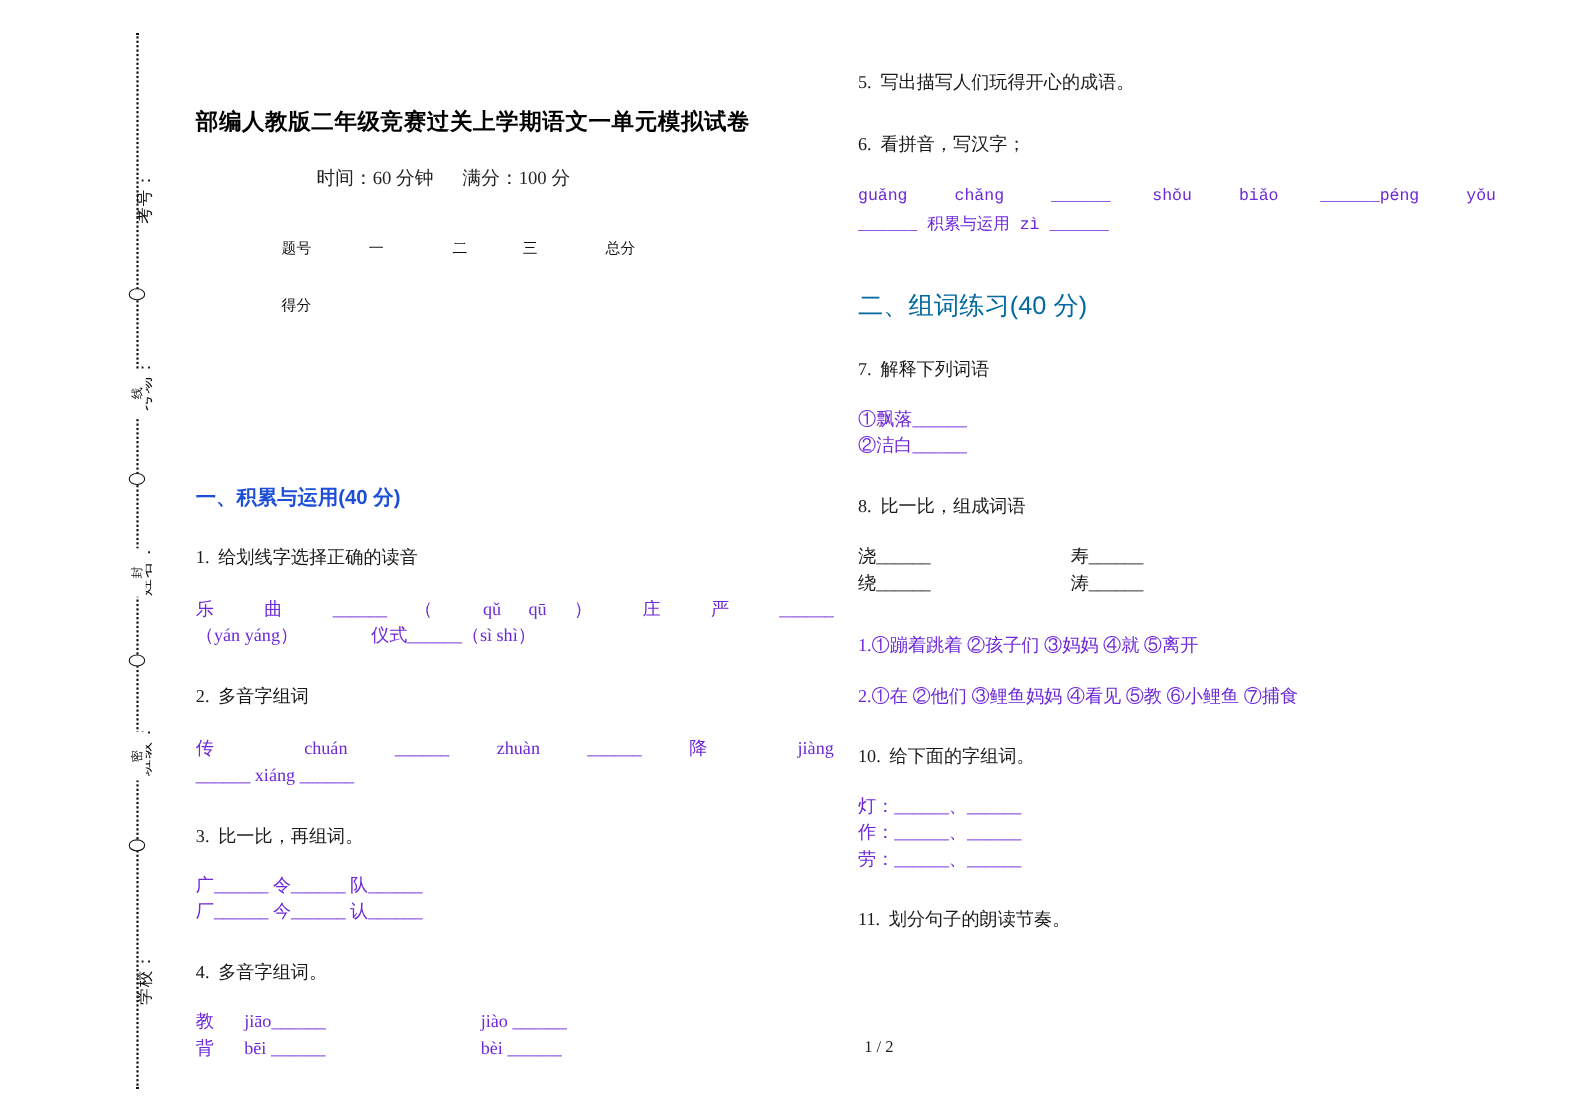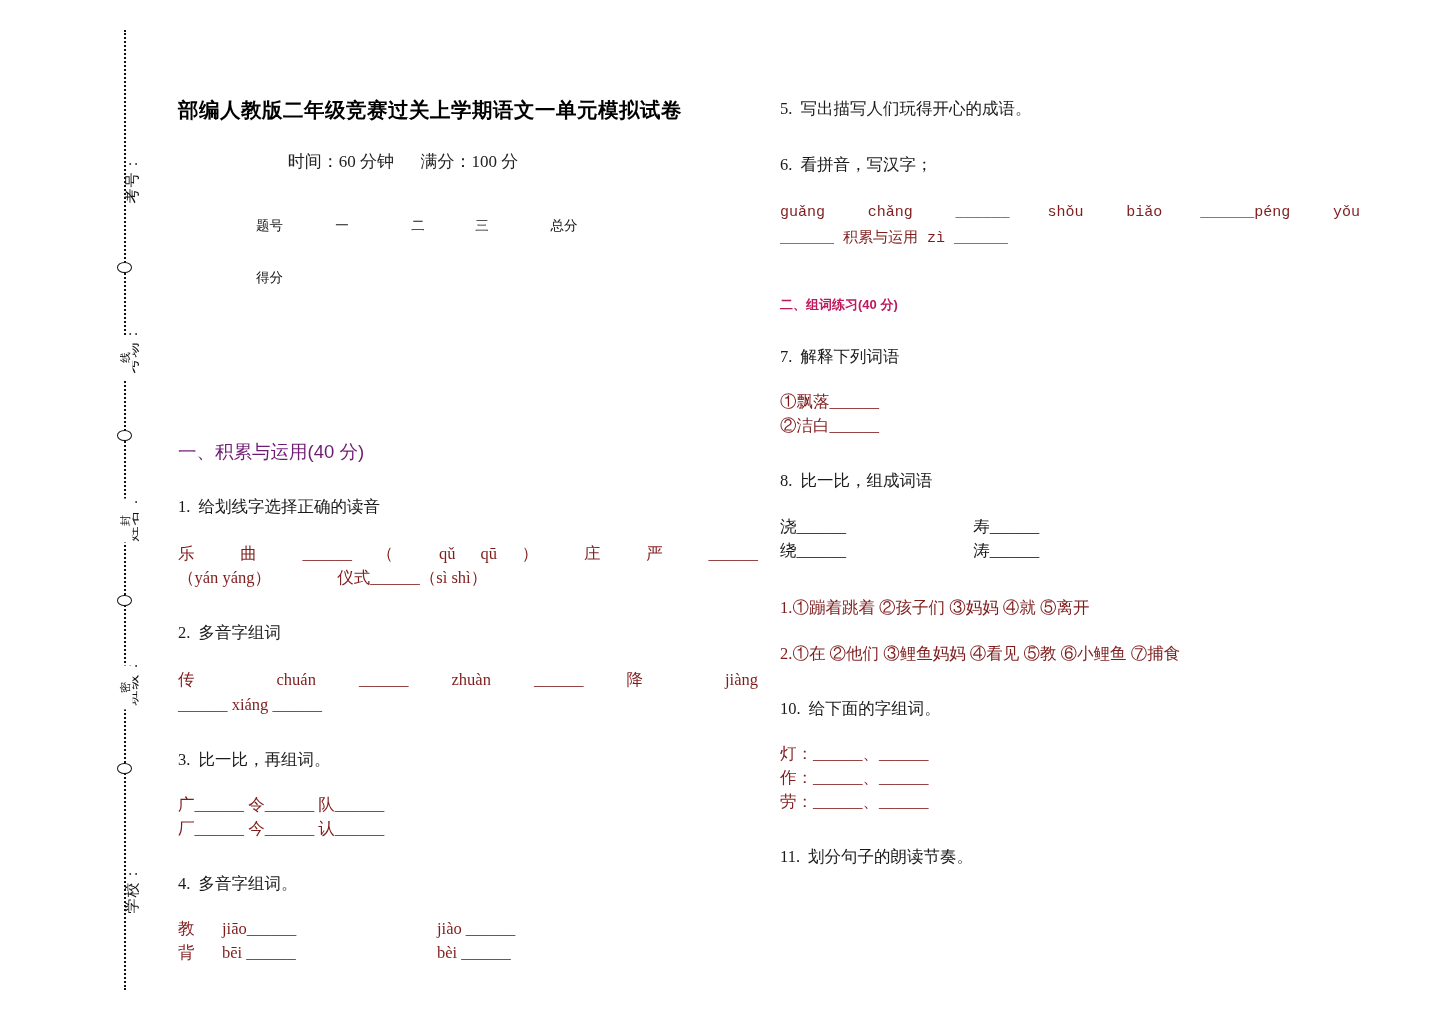--- a/index.html
+++ b/index.html
@@ -126,41 +126,41 @@
   .sc-label { width: 120px; text-align: left; padding-left: 78px; }
   .sc-1 { width: 88px; }
   .sc-2 { width: 64px; }
   .sc-3 { width: 64px; }
   .sc-4 { width: 100px; }
 
   .section-head {
     margin: 112px 0 0 0;
     font-family: "Liberation Sans", "DejaVu Sans", sans-serif;
     font-size: 18.5px;
-    font-weight: normal;
-    color: #701a75;
+    font-weight: bold;
+    color: #1d4ed8;
   }
   .section-head-r {
     margin: 46px 0 0 0;
     font-family: "Liberation Sans", "DejaVu Sans", sans-serif;
-    font-size: 13px;
-    font-weight: bold;
-    color: #be185d;
+    font-size: 23px;
+    font-weight: normal;
+    color: #0369a1;
   }
   .q {
     margin: 30px 0 0 0;
     font-size: 16.5px;
     color: #1a1a1a;
     line-height: 1.55;
   }
   .q .qn { margin-right: 8px; }
   .ans {
     margin: 22px 0 0 0;
     font-size: 16.5px;
-    color: #7f1d1d;
+    color: #6d28d9;
     line-height: 1.45;
   }
   .ans-just {
     text-align: justify;
     text-align-last: justify;
   }
   .ans-tight { line-height: 1.38; }
   .py { font-family: "Liberation Mono", "DejaVu Sans Mono", monospace; font-size: 15px; }
 
   .grid3 {
@@ -271,21 +271,21 @@
     <div class="ans ans-tight">
       <span style="display:inline-block;width:44px">教</span><span style="display:inline-block;width:215px">jiāo______</span><span>jiào ______</span>
     </div>
     <div class="ans ans-tight" style="margin-top:1px">
       <span style="display:inline-block;width:44px">背</span><span style="display:inline-block;width:215px">bēi ______</span><span>bèi  ______</span>
     </div>
   </div>
 
   <div class="col" id="col-right">
 
-    <p class="q" style="margin-top:80px">
+    <p class="q" style="margin-top:46px">
       <span class="qn">5.</span><span>写出描写人们玩得开心的成语。</span>
     </p>
 
     <p class="q">
       <span class="qn">6.</span><span>看拼音，写汉字；</span>
     </p>
     <div class="ans ans-just">
       <span class="py">guǎng   chǎng   ______</span>
       <span class="py">shǒu  biǎo</span>
       <span class="py">______péng  yǒu</span>
@@ -324,13 +324,14 @@
     </p>
     <div class="ans ans-tight">灯：______、______</div>
     <div class="ans ans-tight" style="margin-top:1px">作：______、______</div>
     <div class="ans ans-tight" style="margin-top:1px">劳：______、______</div>
 
     <p class="q">
       <span class="qn">11.</span><span>划分句子的朗读节奏。</span>
     </p>
   </div>
 
+  <div class="page-footer">1 / 2</div>
 </div>
 
 </body></html>

